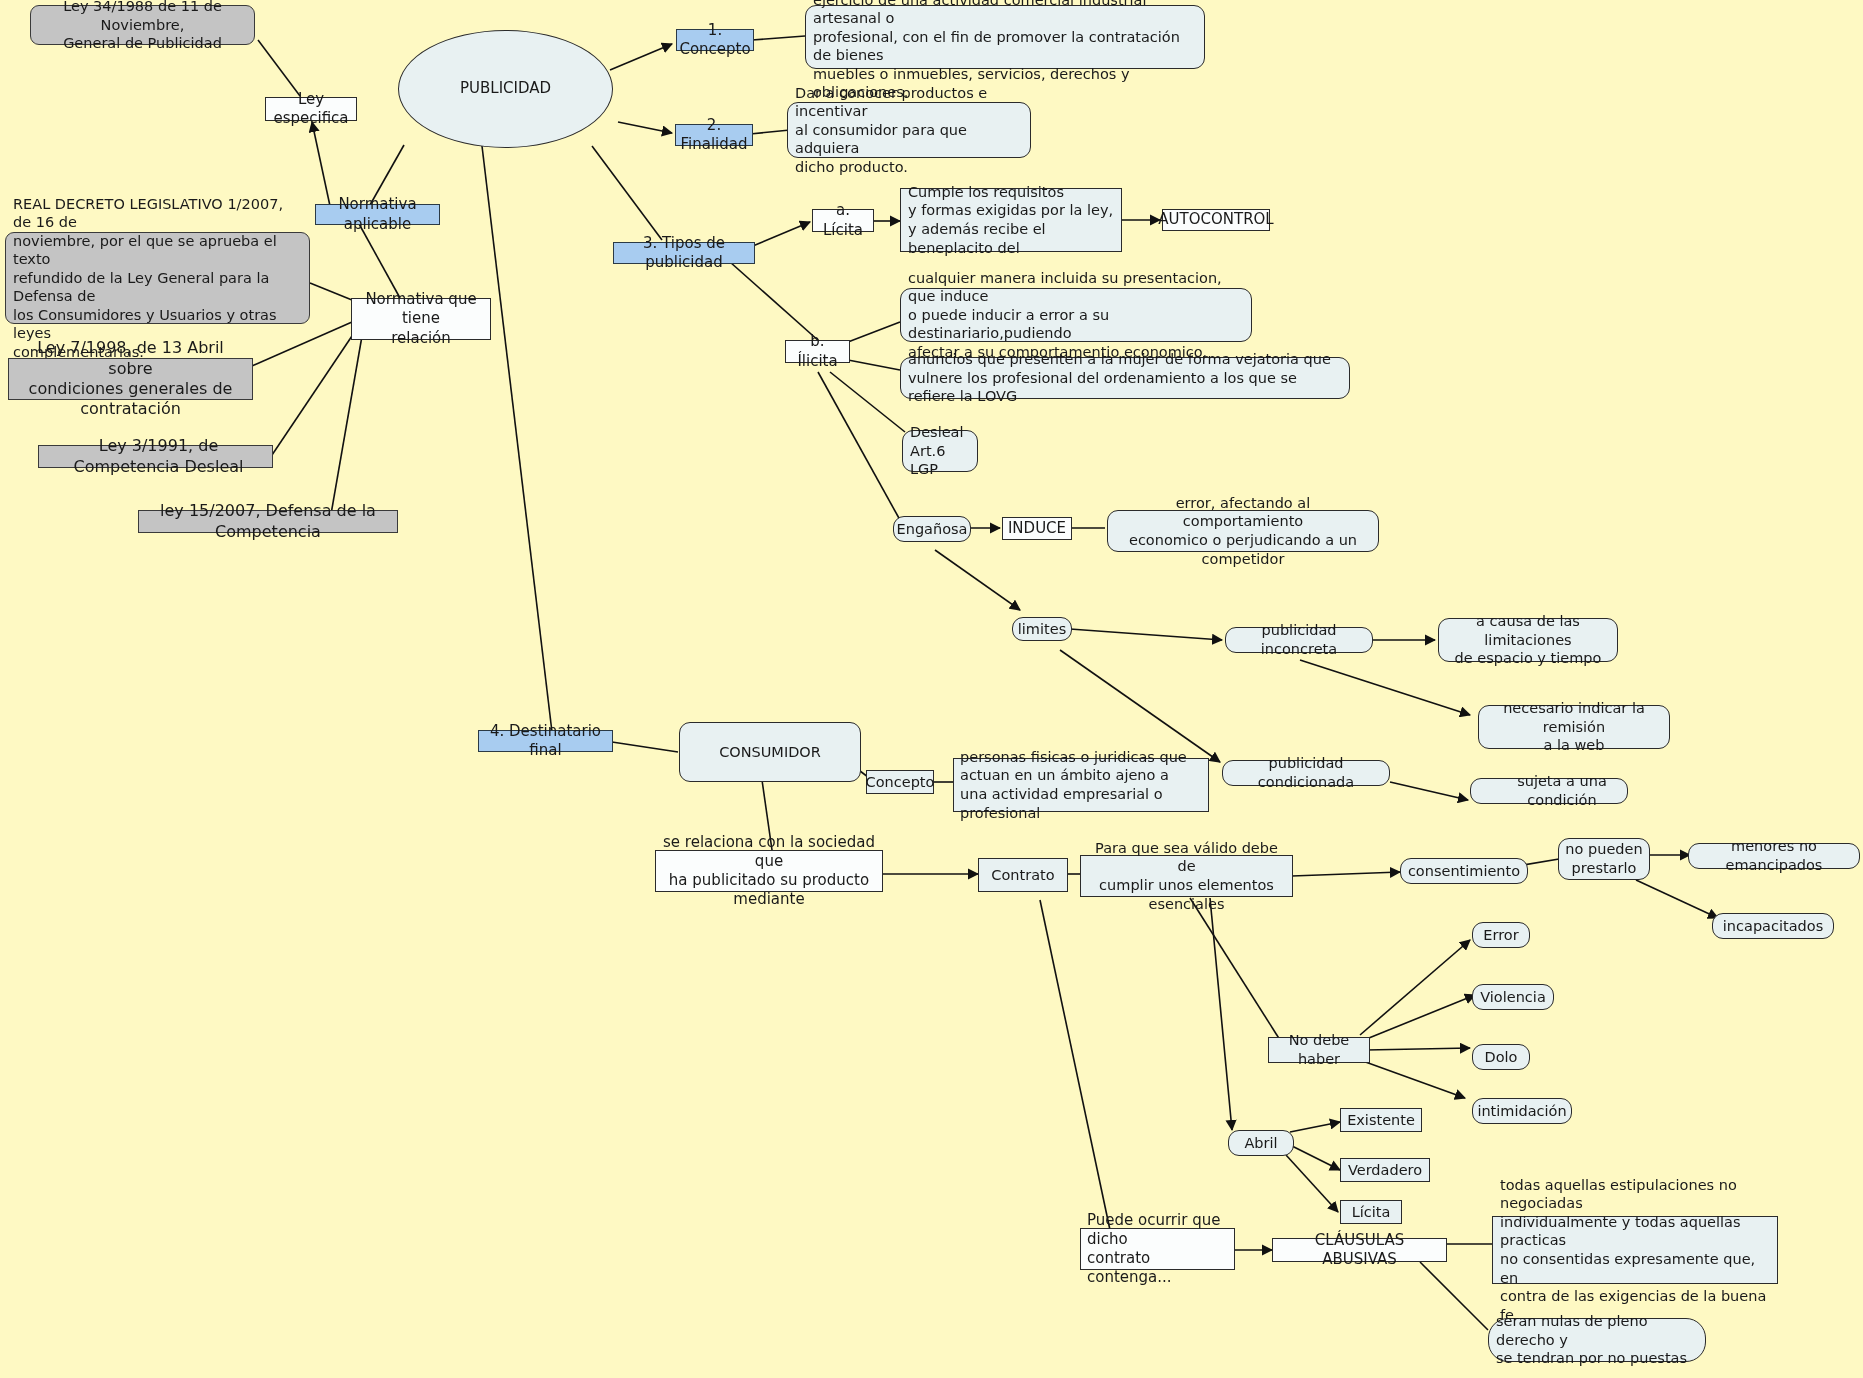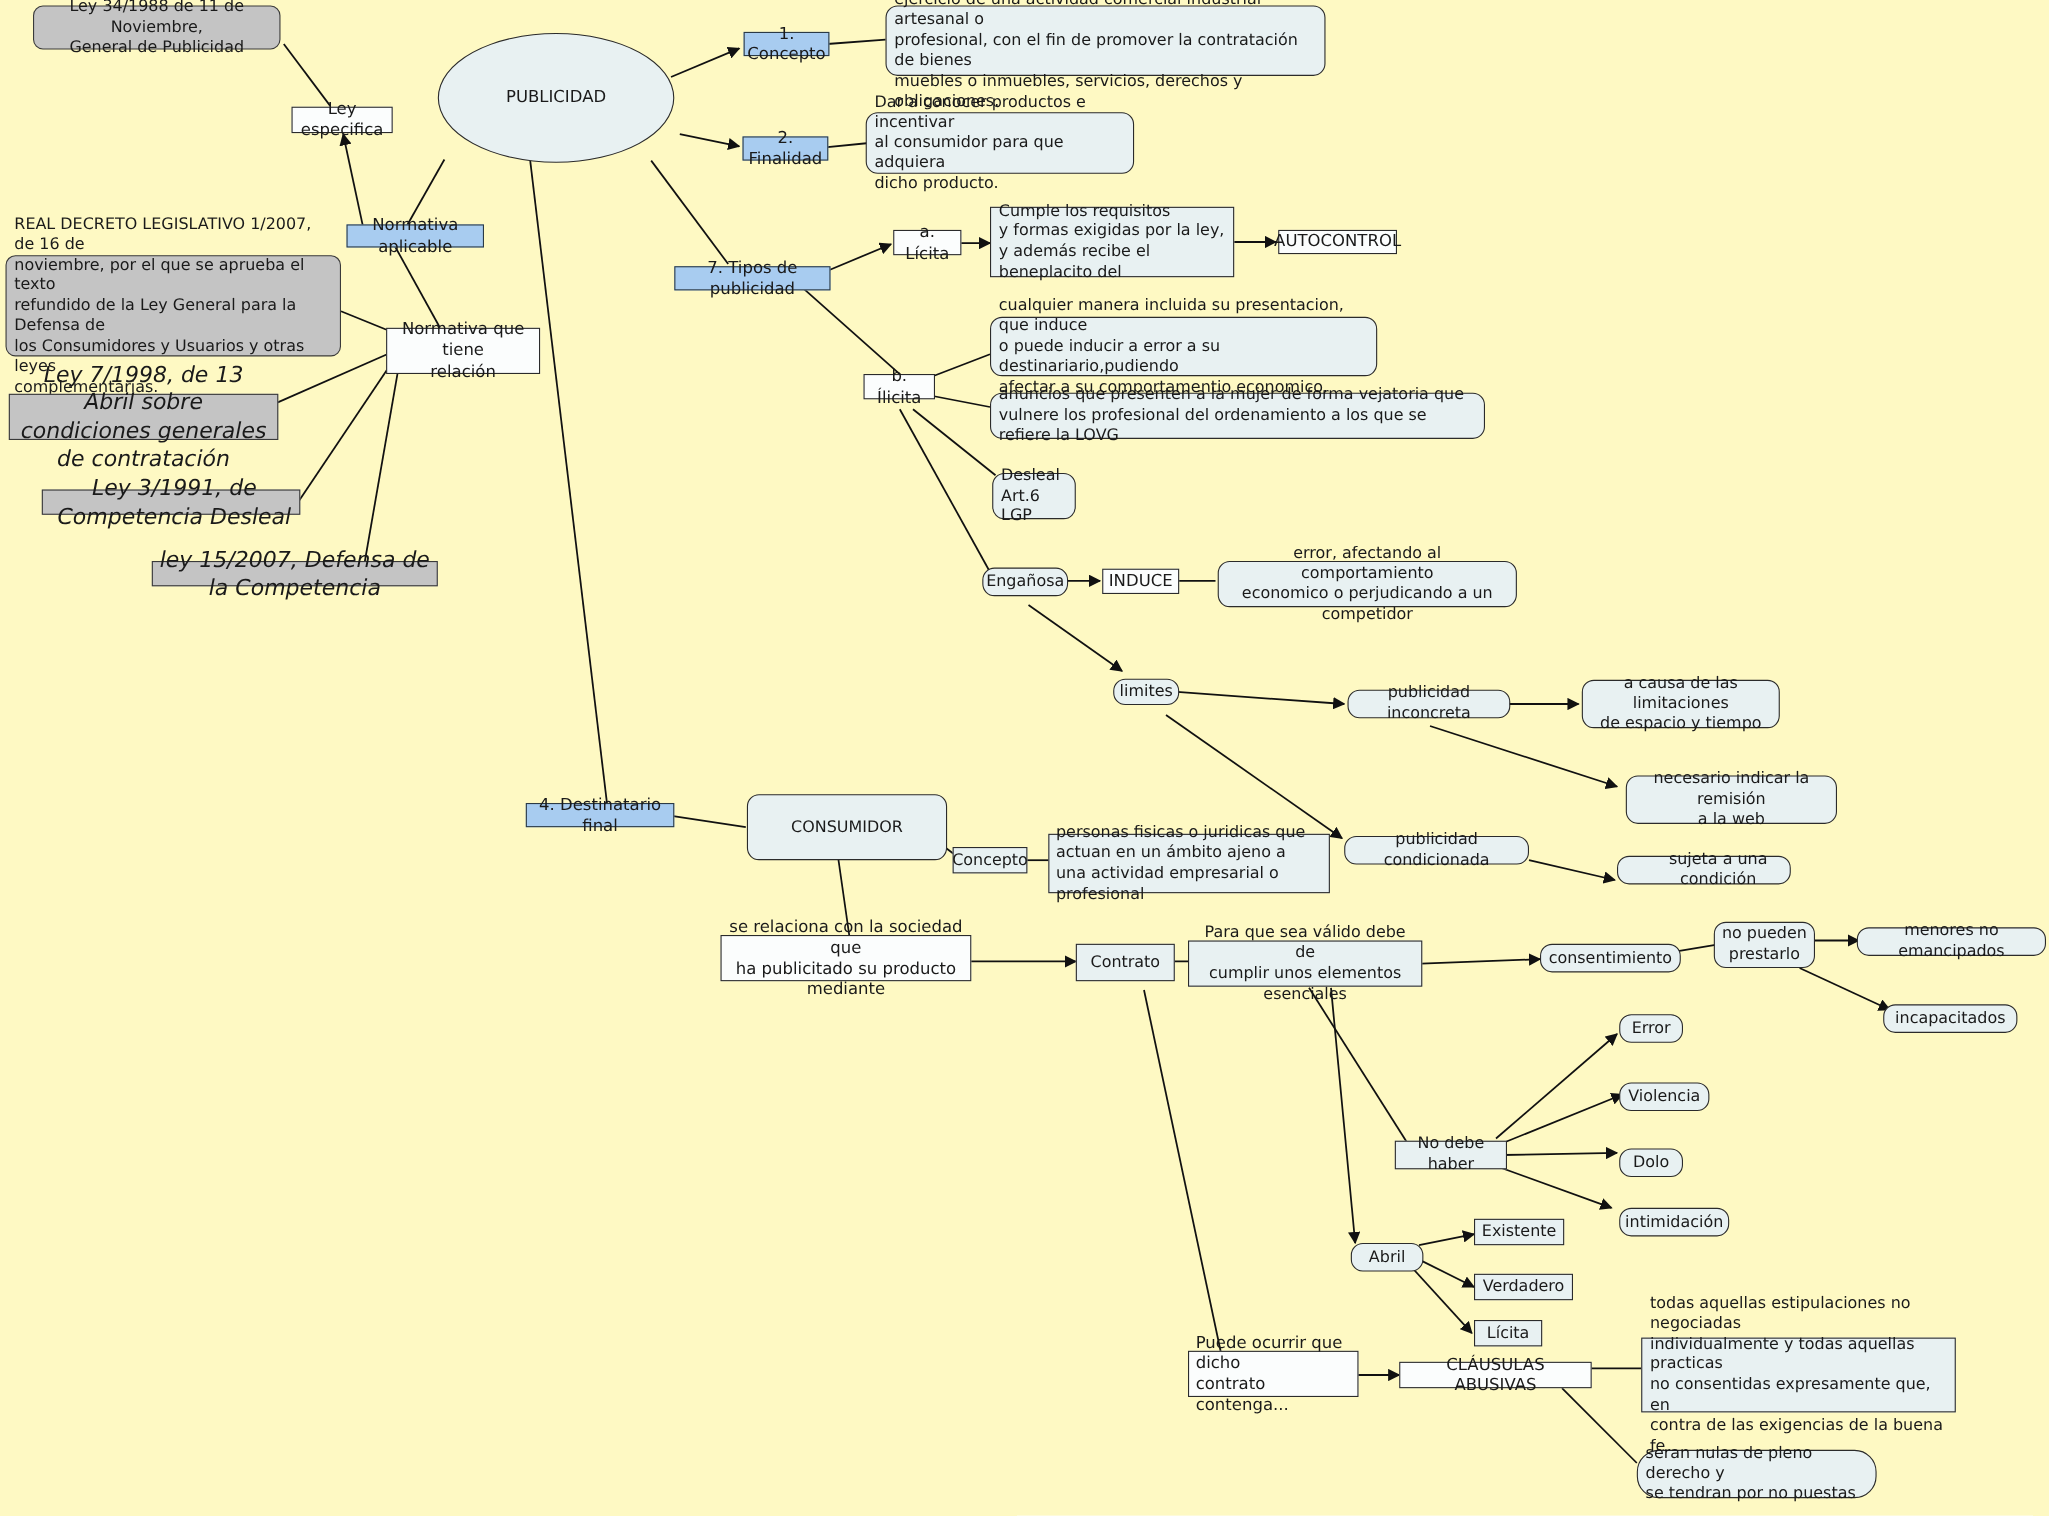--- a/index.html
+++ b/index.html
@@ -43,22 +43,21 @@
   }
   .n-gray {            
     background: #c4c4c4;
     border: 1px solid #3a3a3a;
     border-radius: 9px;
     font-size: 14.5px;
   }
   .n-gray-sq {         
     background: #c4c4c4;
     border: 1px solid #3a3a3a;
-    font-size: 20px;
-    font-style: italic;
+    font-size: 16px;
   }
   .n-plain {           
     background: #fbfdfd;
     border: 1px solid #2b2b2b;
     font-size: 15px;
   }
   .n-pale {            
     background: #e8f1f2;
     border: 1px solid #2b2b2b;
     font-size: 14.5px;
@@ -231,21 +230,21 @@
 ejercicio de una actividad comercial industrial artesanal o
 profesional, con el fin de promover la contratación de bienes
 muebles o inmuebles, servicios, derechos y obligaciones.</div>
 
   <div class="node n-blue pad4" style="left:675px; top:124px; width:78px; height:22px;">2. Finalidad</div>
 
   <div class="node n-pale-r pad6 n-left" style="left:787px; top:102px; width:244px; height:56px;">Dar a conocer productos e incentivar
 al consumidor para que adquiera
 dicho producto.</div>
 
-  <div class="node n-blue pad4" style="left:613px; top:242px; width:142px; height:22px;">7. Tipos de publicidad</div>
+  <div class="node n-blue pad4" style="left:613px; top:242px; width:142px; height:22px;">3. Tipos de publicidad</div>
 
   <div class="node n-plain pad4" style="left:812px; top:209px; width:62px; height:23px;">a. Lícita</div>
 
   <div class="node n-pale pad6 n-left" style="left:900px; top:188px; width:222px; height:64px;">Cumple los requisitos
 y formas exigidas por la ley,
 y además recibe el beneplacito del</div>
 
   <div class="node n-plain pad4" style="left:1162px; top:209px; width:108px; height:22px;">AUTOCONTROL</div>
 
   <div class="node n-plain pad4" style="left:785px; top:340px; width:65px; height:23px;">b. Ílicita</div>

